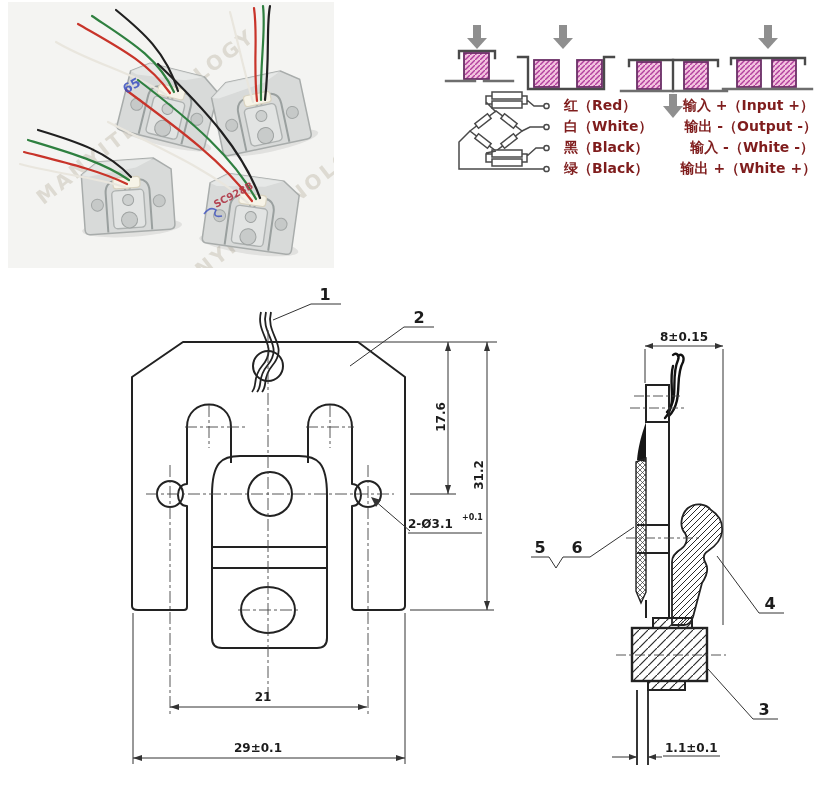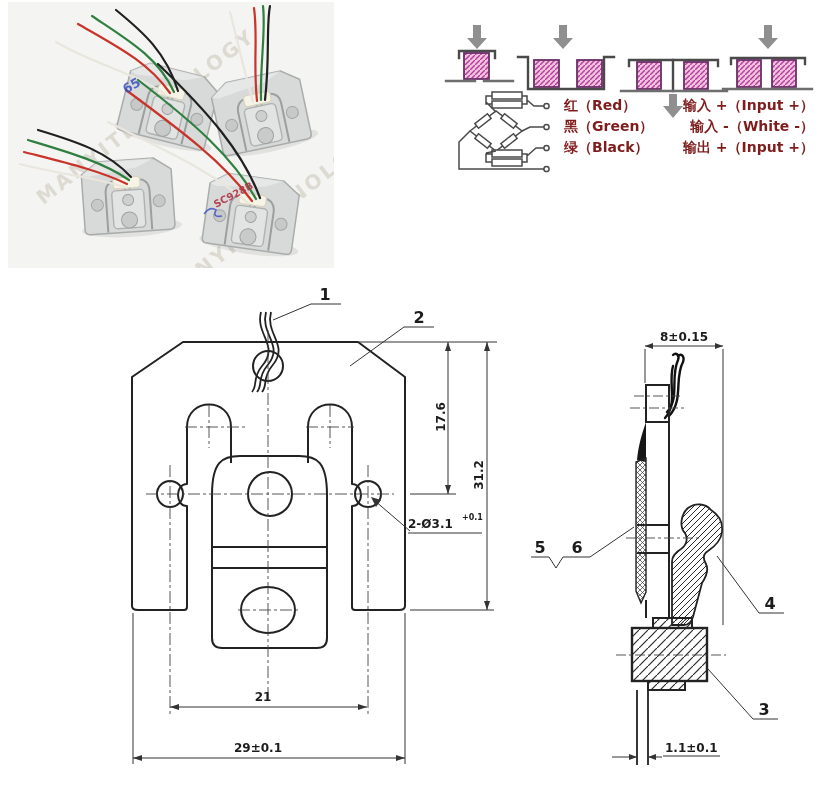--- a/index.html
+++ b/index.html
@@ -154,26 +154,30 @@
       </g>
     </g>
   </svg>
 
   <div id="wire-rows">
     <div class="wr-row">
       <span class="wr-name">红（Red）</span>
       <span class="wr-signal">输入 +（Input +）</span>
     </div>
     <div class="wr-row">
-      <span class="wr-name">黑（Green）</span>
+      <span class="wr-name">白（White）</span>
+      <span class="wr-signal">输出 -（Output -）</span>
+    </div>
+    <div class="wr-row">
+      <span class="wr-name">黑（Black）</span>
       <span class="wr-signal">输入 -（White -）</span>
     </div>
     <div class="wr-row">
       <span class="wr-name">绿（Black）</span>
-      <span class="wr-signal">输出 +（Input +）</span>
+      <span class="wr-signal">输出 +（White +）</span>
     </div>
   </div>
 
   <svg class="abs" style="left:90px;top:280px" width="420" height="505" viewBox="90 280 420 505">
 
     <g fill="none" stroke="#222" stroke-width="2" stroke-linejoin="round">
       <path d="M187,607 Q187,610 184,610 H138 Q132,610 132,606 V377 L183,342 H358 L405,377 V606 Q405,610 399,610 H355 Q352,610 352,607"></path>
       <path d="M187,607 V506 C175,506 175,484 187,484 V427 C187,397 231,397 231,427 V463"></path>
       <path d="M352,607 V506 C364,506 364,484 352,484 V427 C352,397 308,397 308,427 V463"></path>
     </g>

